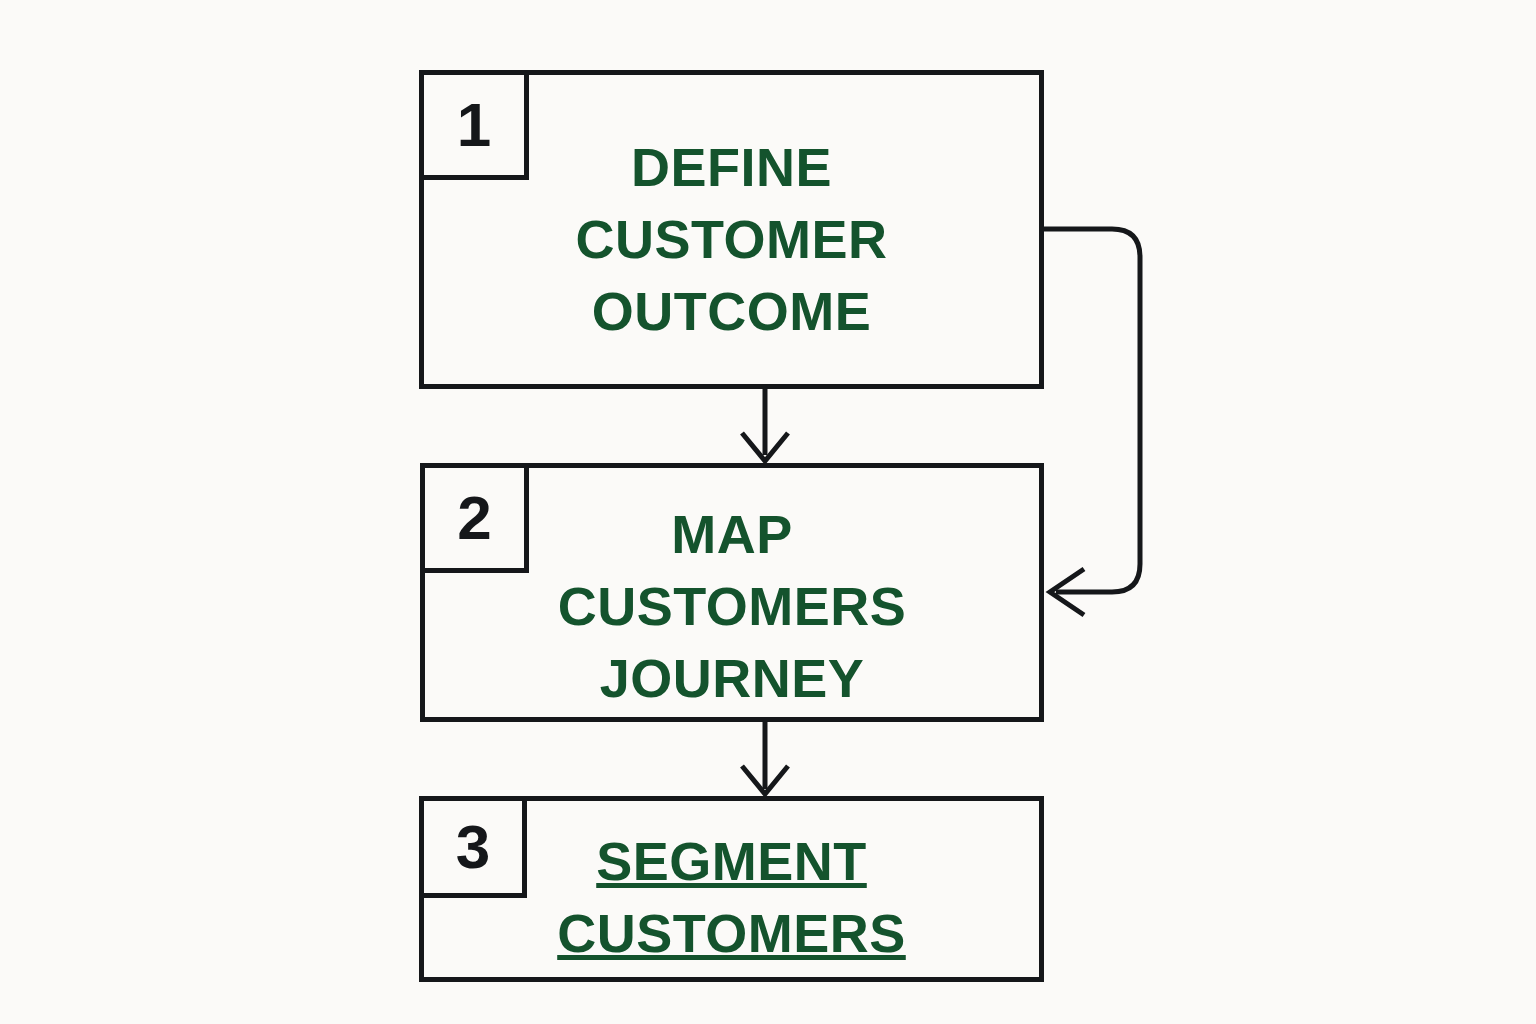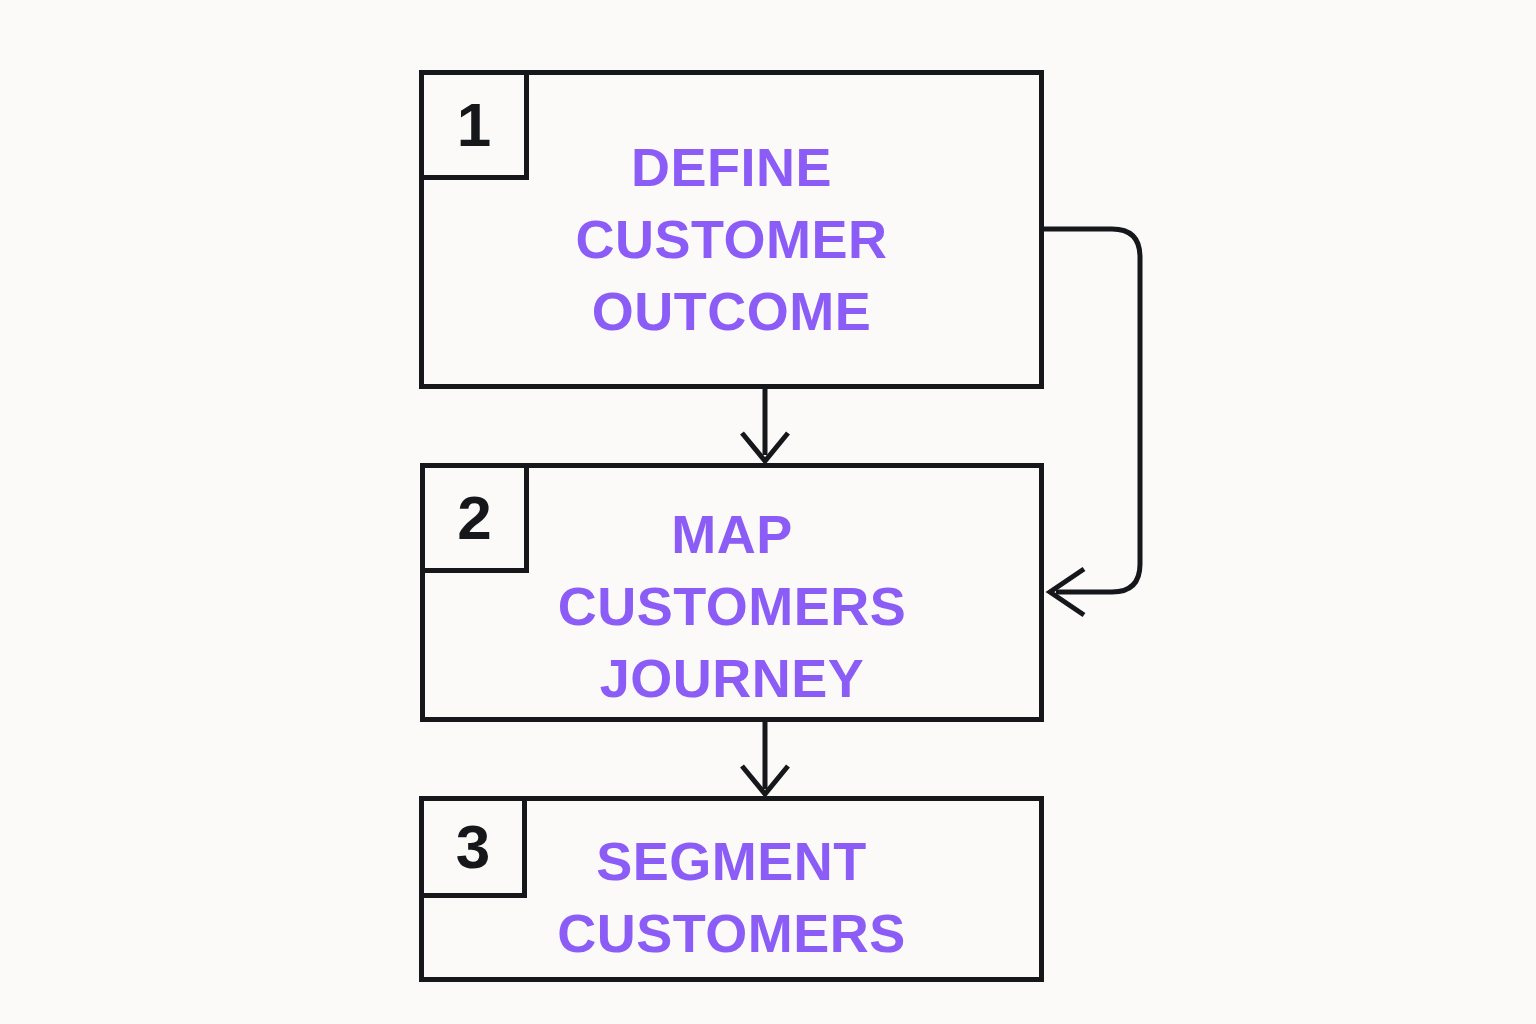--- a/index.html
+++ b/index.html
@@ -49,21 +49,21 @@
     letter-spacing: 0px;
   }
 
   .step-label {
     position: absolute;
     left: 0;
     right: 0;
     text-align: center;
     font-size: 54px;
     font-weight: 700;
-    color: #8b5cf6;
+    color: #14532d;
     line-height: 72px;
     letter-spacing: 0.5px;
     white-space: pre-line;
     pointer-events: none;
   }
 
   
   #step-box-1 {
     left: 419px;
     top: 70px;
@@ -99,20 +99,21 @@
     top: 796px;
     width: 625px;
     height: 186px;
   }
   #step-box-3 .step-badge {
     width: 108px;
     height: 102px;
   }
   #step-box-3 .step-label {
     top: 24px;
+    text-decoration: underline;
   }
 
   
   #connectors {
     position: absolute;
     left: 0;
     top: 0;
     width: 1536px;
     height: 1024px;
     pointer-events: none;

